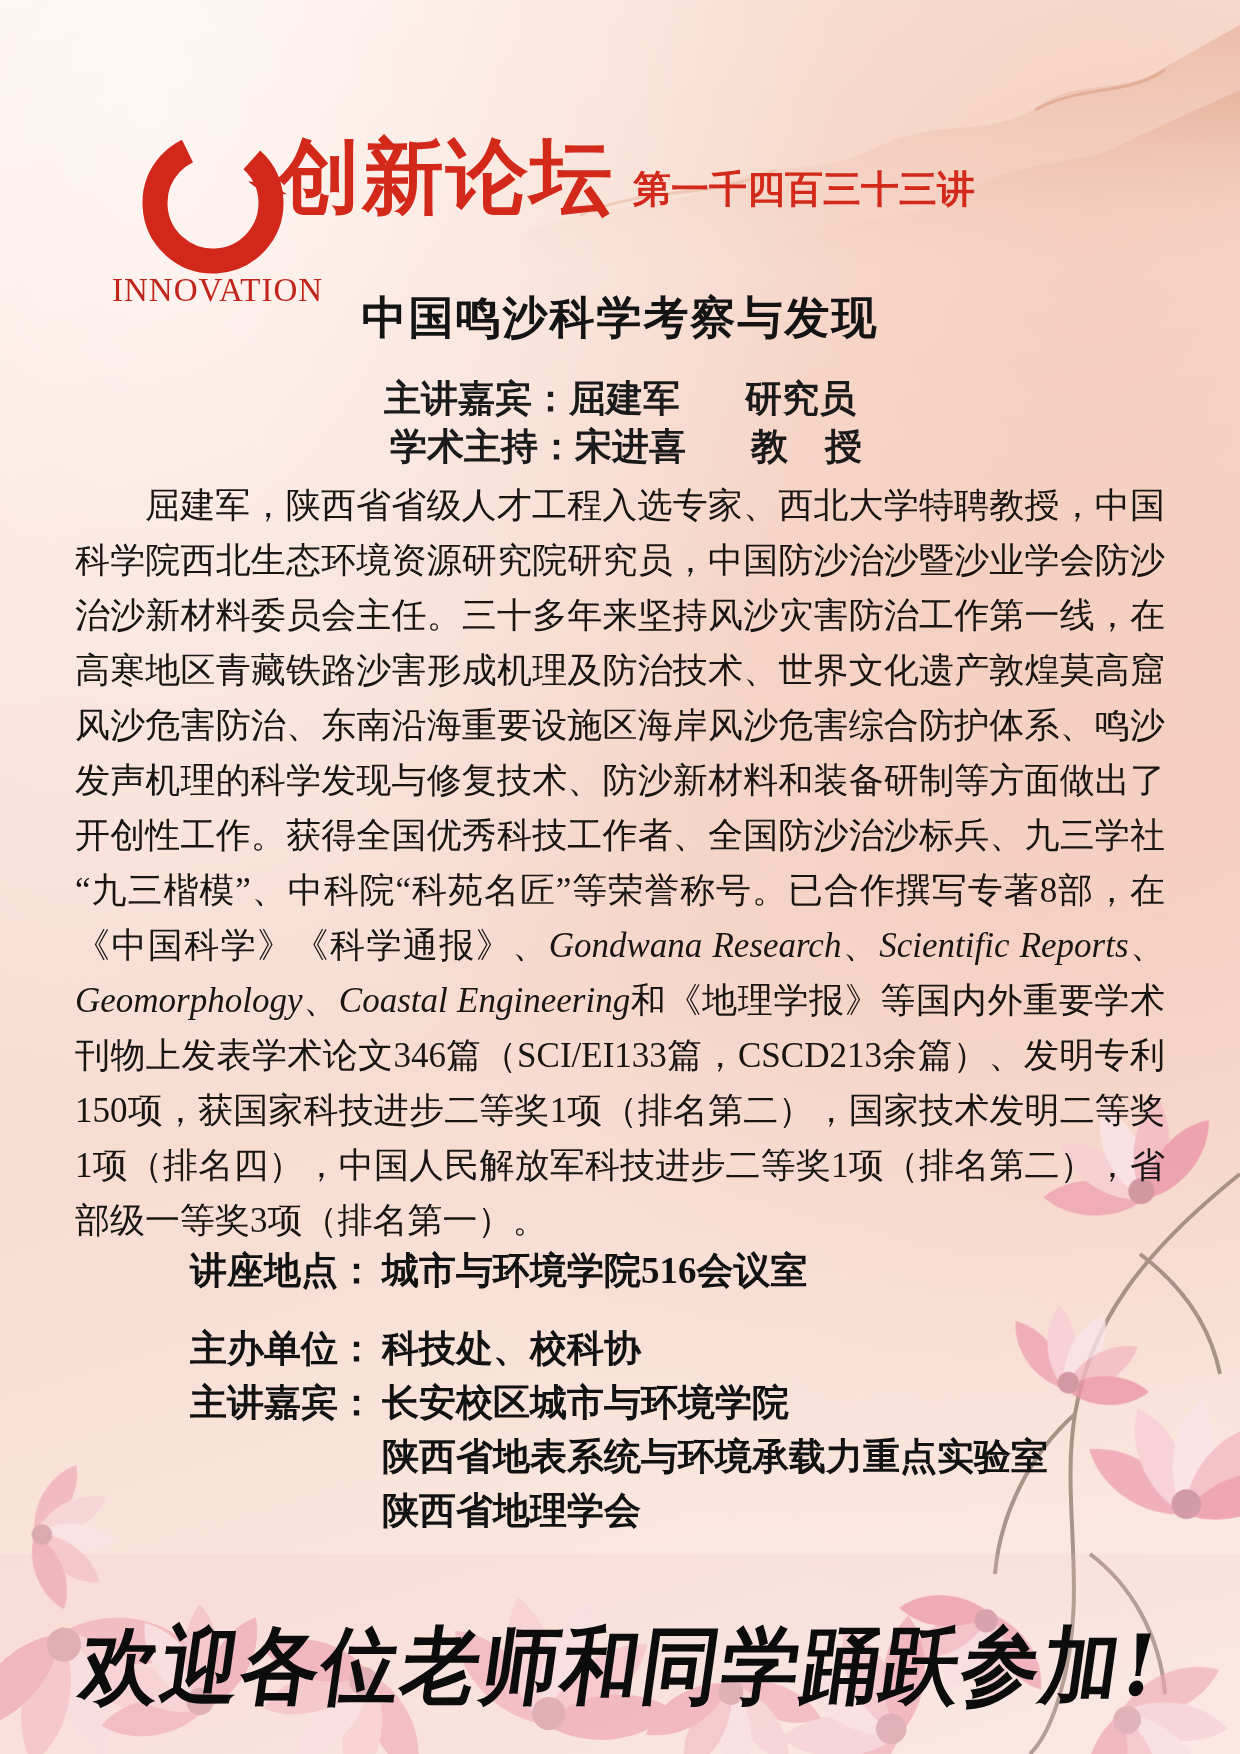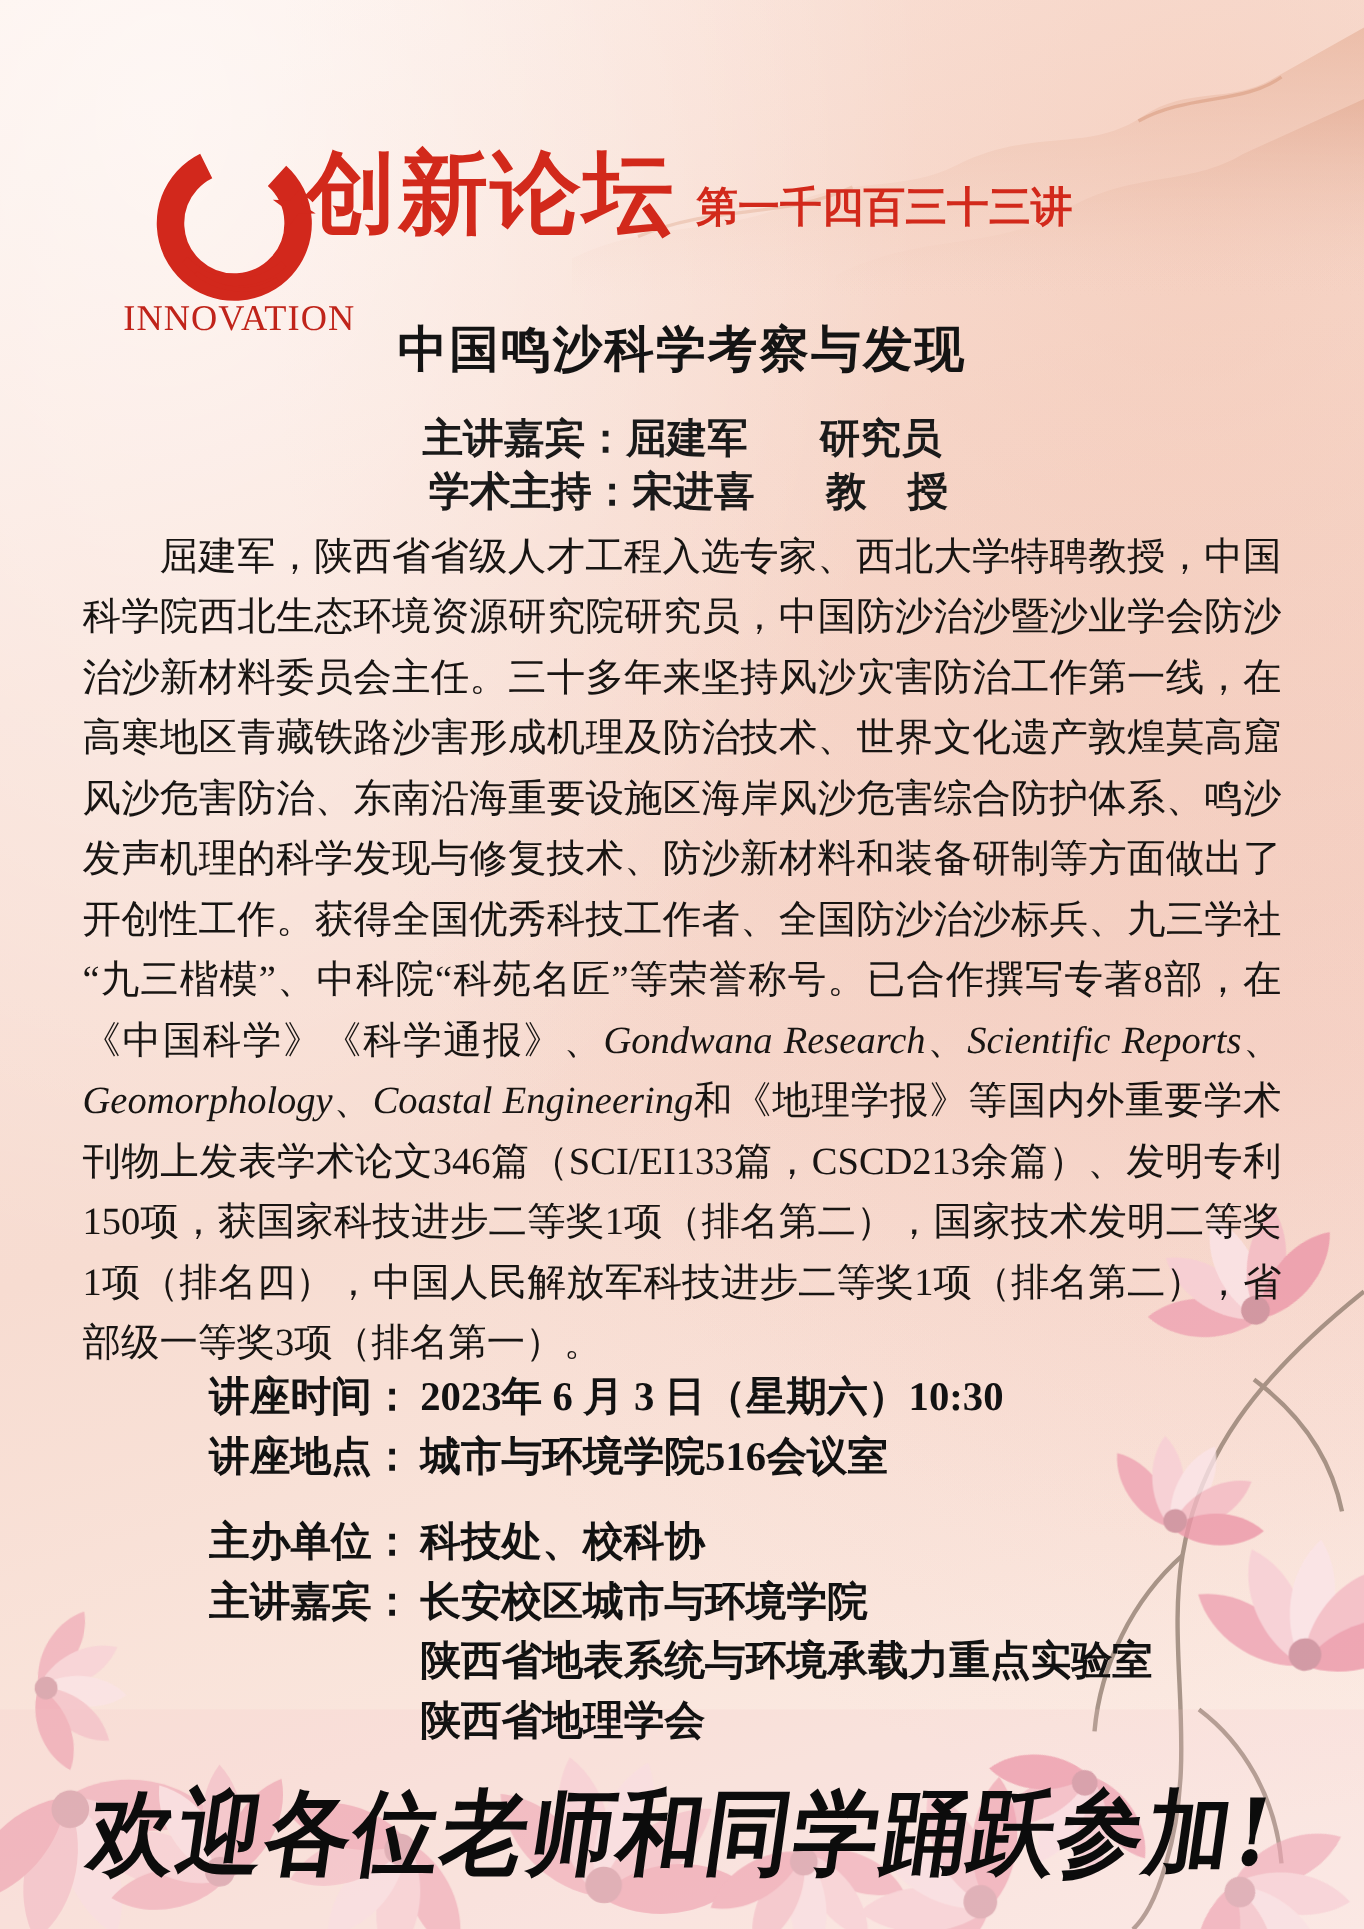--- a/index.html
+++ b/index.html
@@ -179,24 +179,20 @@
     <div class="person-line host-line">
       <span>学术主持：</span>
         <span>宋进喜</span>
         <span class="role">教　授</span>
     </div>
 
     <div class="bio"><span>屈建军，陕西省省级人才工程入选专家、西北大学特聘教授，中国科学院西北生态环境资源研究院研究员，中国防沙治沙暨沙业学会防沙治沙新材料委员会主任。三十多年来坚持风沙灾害防治工作第一线，在高寒地区青藏铁路沙害形成机理及防治技术、世界文化遗产敦煌莫高窟风沙危害防治、东南沿海重要设施区海岸风沙危害综合防护体系、鸣沙发声机理的科学发现与修复技术、防沙新材料和装备研制等方面做出了开创性工作。获得全国优秀科技工作者、全国防沙治沙标兵、九三学社“九三楷模”、中科院“科苑名匠”等荣誉称号。已合作撰写专著8部，在《中国科学》《科学通报》、</span><span class="italic">Gondwana Research</span><span>、</span><span class="italic">Scientific Reports</span><span>、</span><span class="italic">Geomorphology</span><span>、</span><span class="italic">Coastal Engineering</span><span>和《地理学报》等国内外重要学术刊物上发表学术论文346篇（SCI/EI133篇，CSCD213余篇）、发明专利150项，获国家科技进步二等奖1项（排名第二），国家技术发明二等奖1项（排名四），中国人民解放军科技进步二等奖1项（排名第二），省部级一等奖3项（排名第一）。</span></div>
 
     <div class="details">
       <div class="detail-row">
-        <span class="lbl">讲座时间：</span>
-        <span class="val">2023年 6 月 3 日（星期六）10:30</span>
-      </div>
-      <div class="detail-row">
         <span class="lbl">讲座地点：</span>
         <span class="val">城市与环境学院516会议室</span>
       </div>
       <div class="detail-row gap">
         <span class="lbl">主办单位：</span>
         <span class="val">科技处、校科协</span>
       </div>
       <div class="detail-row">
         <span class="lbl">主讲嘉宾：</span>
         <span class="val">长安校区城市与环境学院</span>

